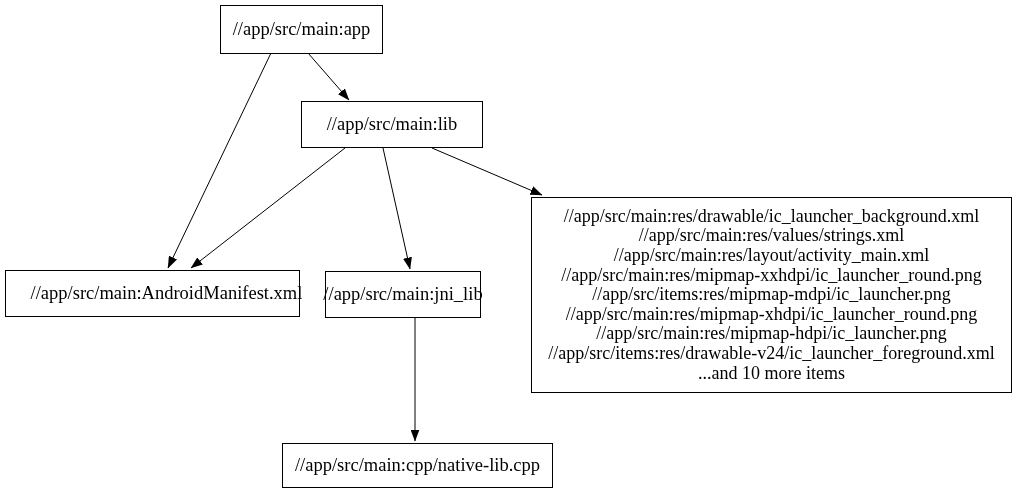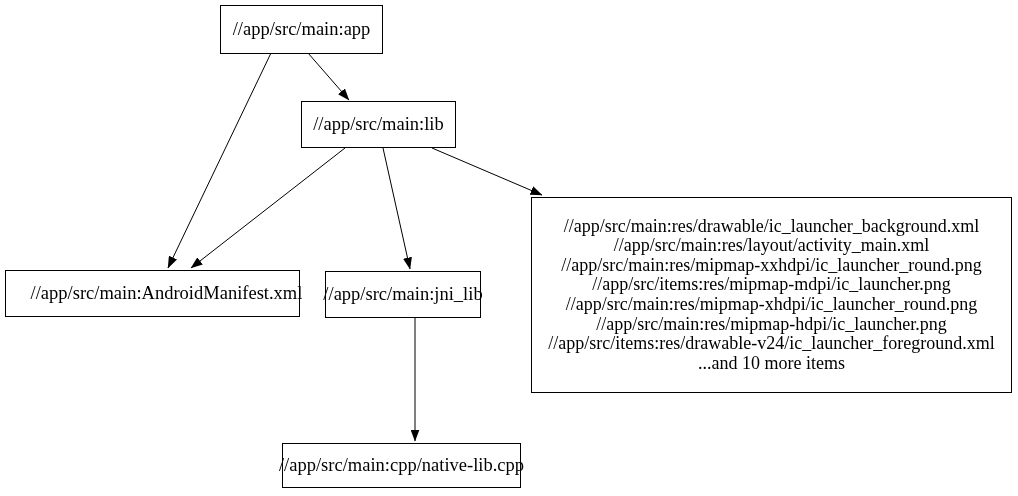--- a/index.html
+++ b/index.html
@@ -35,25 +35,25 @@
     white-space: nowrap;
   }
   .node.multi {
     flex-direction: column;
     justify-content: center;
     text-align: center;
     line-height: 19.6px;
     font-size: 18px;
   }
   #node-app      { left: 220px; top: 5px;   width: 163px; height: 49px; }
-  #node-lib      { left: 301px; top: 101px; width: 155px; height: 47px; }
+  #node-lib      { left: 301px; top: 101px; width: 182px; height: 47px; }
   #node-manifest { left: 5px;   top: 270px; width: 295px; height: 47px; padding-left: 28px; }
   #node-jni      { left: 325px; top: 271px; width: 156px; height: 47px; }
   #node-res      { left: 531px; top: 197px; width: 481px; height: 196px; }
-  #node-cpp      { left: 282px; top: 443px; width: 239px; height: 45px; }
+  #node-cpp      { left: 282px; top: 443px; width: 271px; height: 45px; }
 </style>
 </head>
 <body>
 
 <div class="canvas">
 
   <svg class="edges-layer" width="1018" height="496" viewBox="0 0 1018 496" xmlns="http://www.w3.org/2000/svg">
     <defs>
       <marker id="arrow" viewBox="0 0 12 9" refX="11.5" refY="4.5" markerWidth="12" markerHeight="9" markerUnits="userSpaceOnUse" orient="auto">
         <path d="M0,0 L12,4.5 L0,9 Z" fill="#000000"></path>
@@ -78,20 +78,21 @@
   <div class="node" id="node-manifest">
     <span>//app/src/main:AndroidManifest.xml</span>
   </div>
 
   <div class="node" id="node-jni">
     <span>//app/src/main:jni_lib</span>
   </div>
 
   <div class="node multi" id="node-res">
     <div>//app/src/main:res/drawable/ic_launcher_background.xml</div>
+    <div>//app/src/main:res/values/strings.xml</div>
     <div>//app/src/main:res/layout/activity_main.xml</div>
     <div>//app/src/main:res/mipmap-xxhdpi/ic_launcher_round.png</div>
     <div>//app/src/items:res/mipmap-mdpi/ic_launcher.png</div>
     <div>//app/src/main:res/mipmap-xhdpi/ic_launcher_round.png</div>
     <div>//app/src/main:res/mipmap-hdpi/ic_launcher.png</div>
     <div>//app/src/items:res/drawable-v24/ic_launcher_foreground.xml</div>
     <div>...and 10 more items</div>
   </div>
 
   <div class="node" id="node-cpp">

